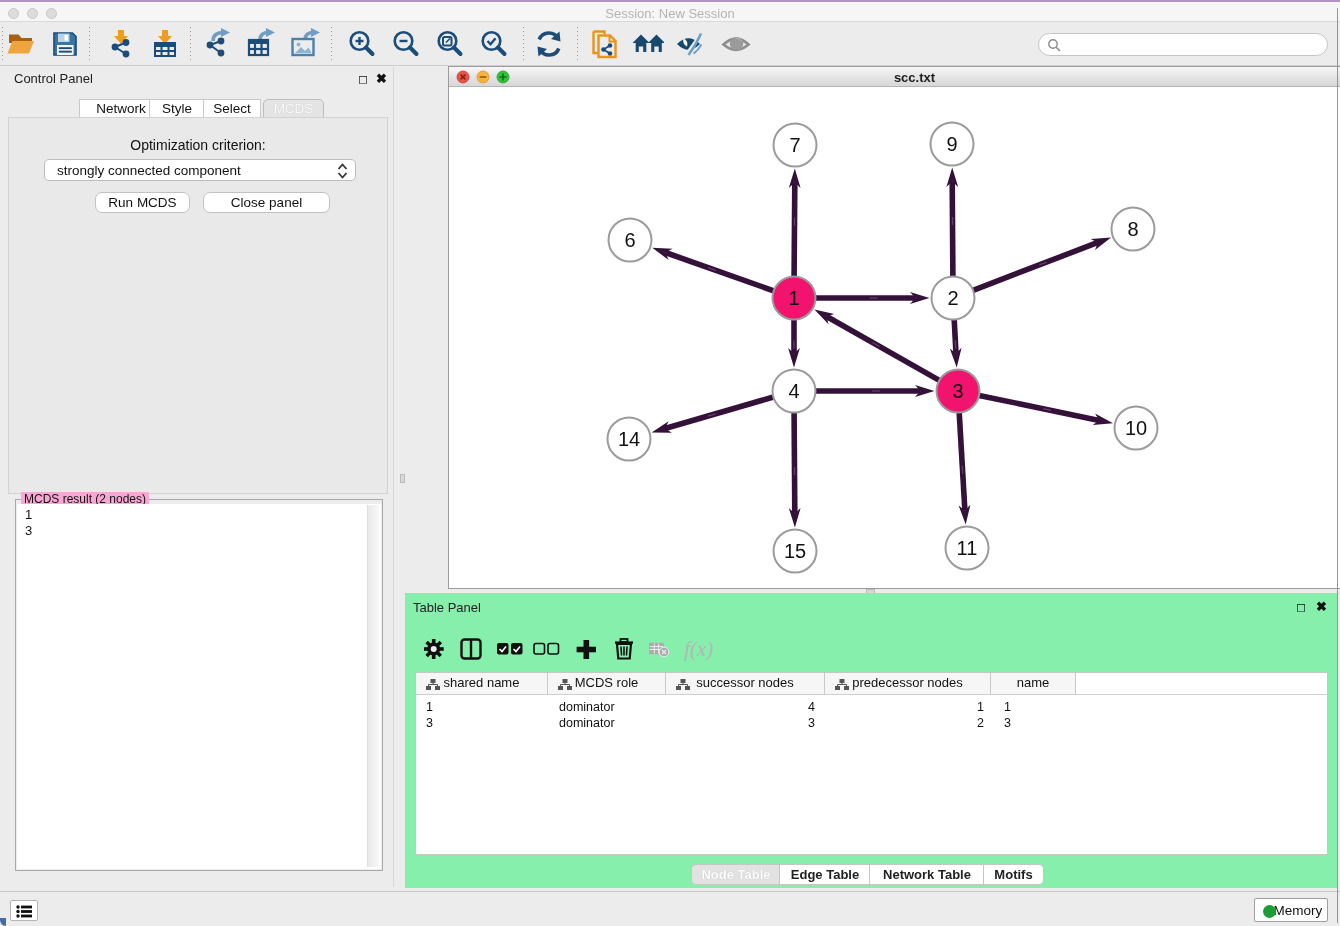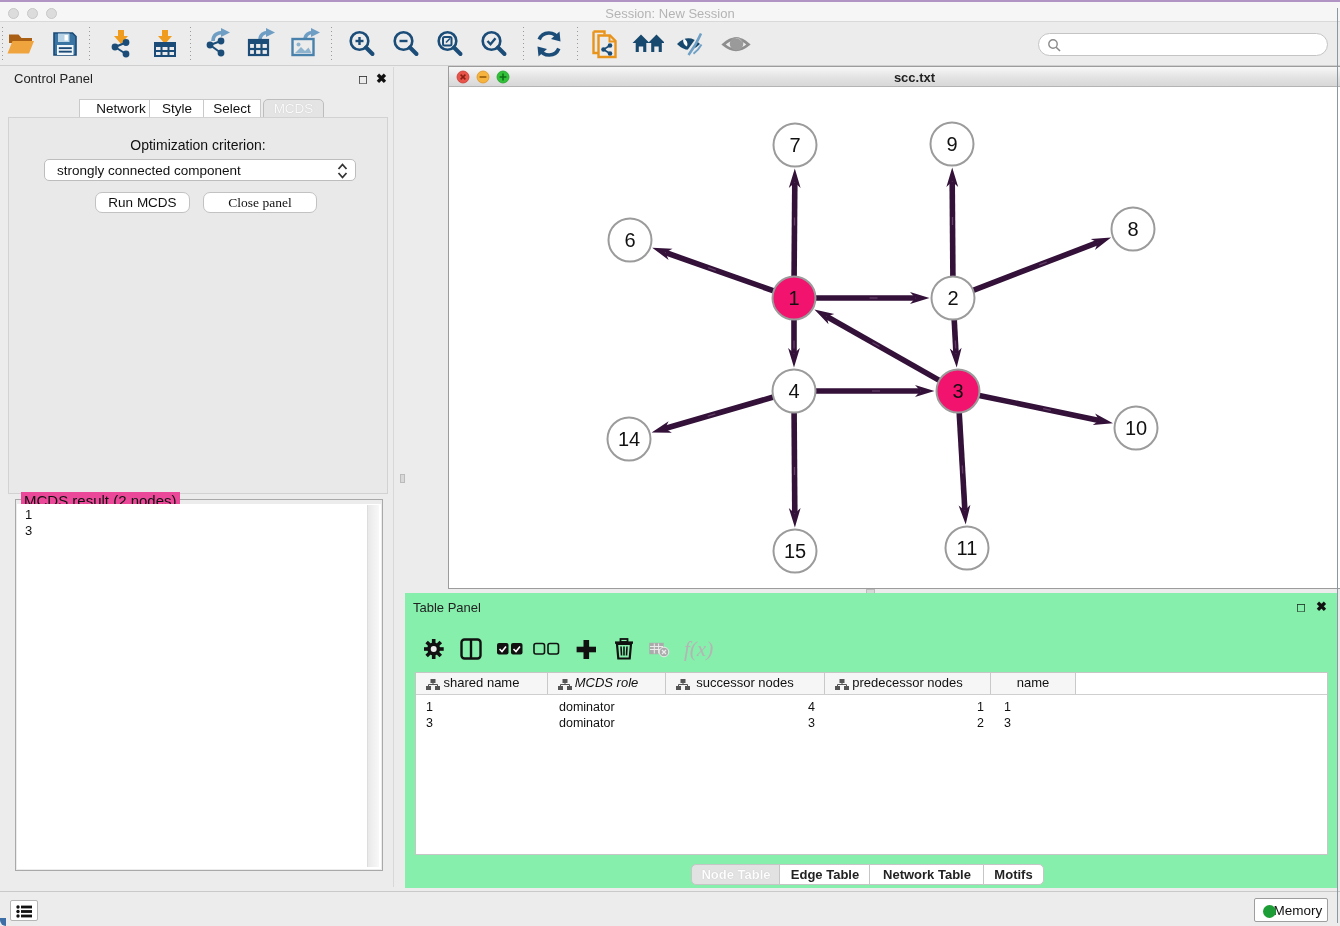--- a/index.html
+++ b/index.html
@@ -243,24 +243,24 @@
   <div style="position:absolute;left:6px;top:50px;width:380px;height:377px;background:#e9e9e9;border:1px solid #d2d2d2;"></div>
   <div style="position:absolute;left:42px;top:92px;width:312px;height:22px;background:#fff;border:1px solid #bdbdbd;border-radius:5px;">
     <span style="position:absolute;left:12px;top:3px;font-size:13.5px;color:#111;">strongly connected component</span>
     <svg style="position:absolute;right:7px;top:3px;" width="11" height="16" viewBox="0 0 11 16">
       <path d="M1.5 6 L5.5 1.5 L9.5 6" fill="none" stroke="#333" stroke-width="1.8"></path>
       <path d="M1.5 10 L5.5 14.5 L9.5 10" fill="none" stroke="#333" stroke-width="1.8"></path>
     </svg>
   </div>
   <div style="position:absolute;left:0;top:70px;width:392px;text-align:center;font-size:14px;color:#111;">Optimization criterion:</div>
   <div class="btn" style="left:93px;top:125px;width:95px;height:21px;line-height:20px;">Run MCDS</div>
-  <div class="btn" style="left:201px;top:125px;width:114px;height:21px;line-height:20px;font-family:Liberation Serif, serif;">Close panel</div>
+  <div class="btn" style="left:201px;top:125px;width:127px;height:21px;line-height:20px;">Close panel</div>
 
   <div style="position:absolute;left:13px;top:432px;width:368px;height:372px;border:1px solid #a9a9a9;"></div>
-  <div style="position:absolute;left:19px;top:425px;background:#ec4899;padding:0 3px;font-size:15px;color:#111;">MCDS result (2 nodes)</div>
+  <div style="position:absolute;left:19px;top:425px;background:#f9a8d4;padding:0 3px;font-size:12px;color:#111;">MCDS result (2 nodes)</div>
   <div style="position:absolute;left:15px;top:437px;width:364px;height:365px;background:#fff;">
     <div style="position:absolute;left:8px;top:3px;font-size:13px;color:#111;line-height:16px;">1<br>3</div>
     <div style="position:absolute;right:2px;top:1px;width:12px;height:362px;background:linear-gradient(to right,#e9e9e9,#f8f8f8);border-left:1px solid #ddd;"></div>
   </div>
 </div>
 
 <div id="netwin">
   <div id="netbar">
     <svg style="position:absolute;left:7px;top:3px;" width="62" height="14" viewBox="0 0 62 14">
       <circle cx="7" cy="7" r="6" fill="#e8544a" stroke="#c93a31" stroke-width="0.8"></circle>
@@ -406,21 +406,21 @@
     </g>
     <circle cx="240" cy="15" r="4.8" fill="#ababab" stroke="#ececec" stroke-width="1"></circle>
     <path d="M238 13 l4 4 M242 13 l-4 4" stroke="#ececec" stroke-width="1.3"></path>
 
     <text x="260" y="19" font-family="Liberation Serif, serif" font-style="italic" font-size="21" fill="#b5b5b5">f(x)</text>
   </svg>
 
   <div style="position:absolute;left:10px;top:79px;width:913px;height:183px;background:#fff;border:1px solid #c6c6c6;">
     <div id="thead" style="left:0;top:0;width:911px;background:transparent;">
       <div class="hc" style="width:132px;">shared name</div>
-      <div class="hc" style="width:118px;font-style:italic;">MCDS role</div>
+      <div class="hc" style="width:118px;">MCDS role</div>
       <div class="hc" style="width:159px;">successor nodes</div>
       <div class="hc" style="width:166px;">predecessor nodes</div>
       <div class="hc" style="width:85px;">name</div>
       <div class="hc" style="flex:1;border-right:none;background:#fff;"></div>
     </div>
     <svg style="position:absolute;left:0;top:0;" width="700" height="22" viewBox="0 0 700 22">
       <g fill="#555">
         <g transform="translate(12,6)">
             <rect x="2.5" y="0" width="5" height="4"></rect>
             <rect x="-2" y="7" width="5" height="4"></rect>

